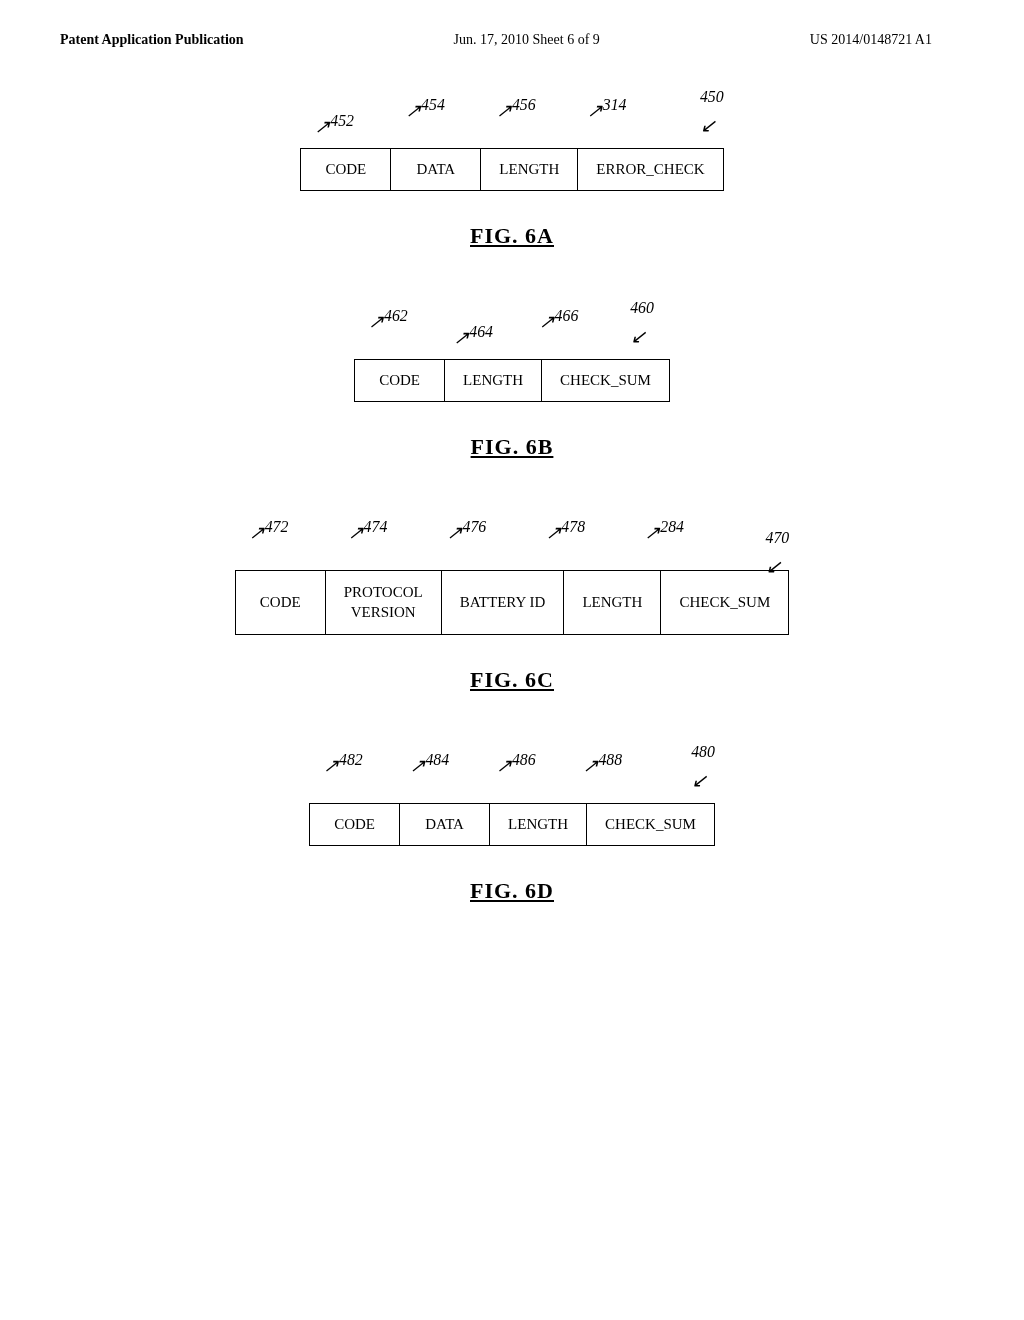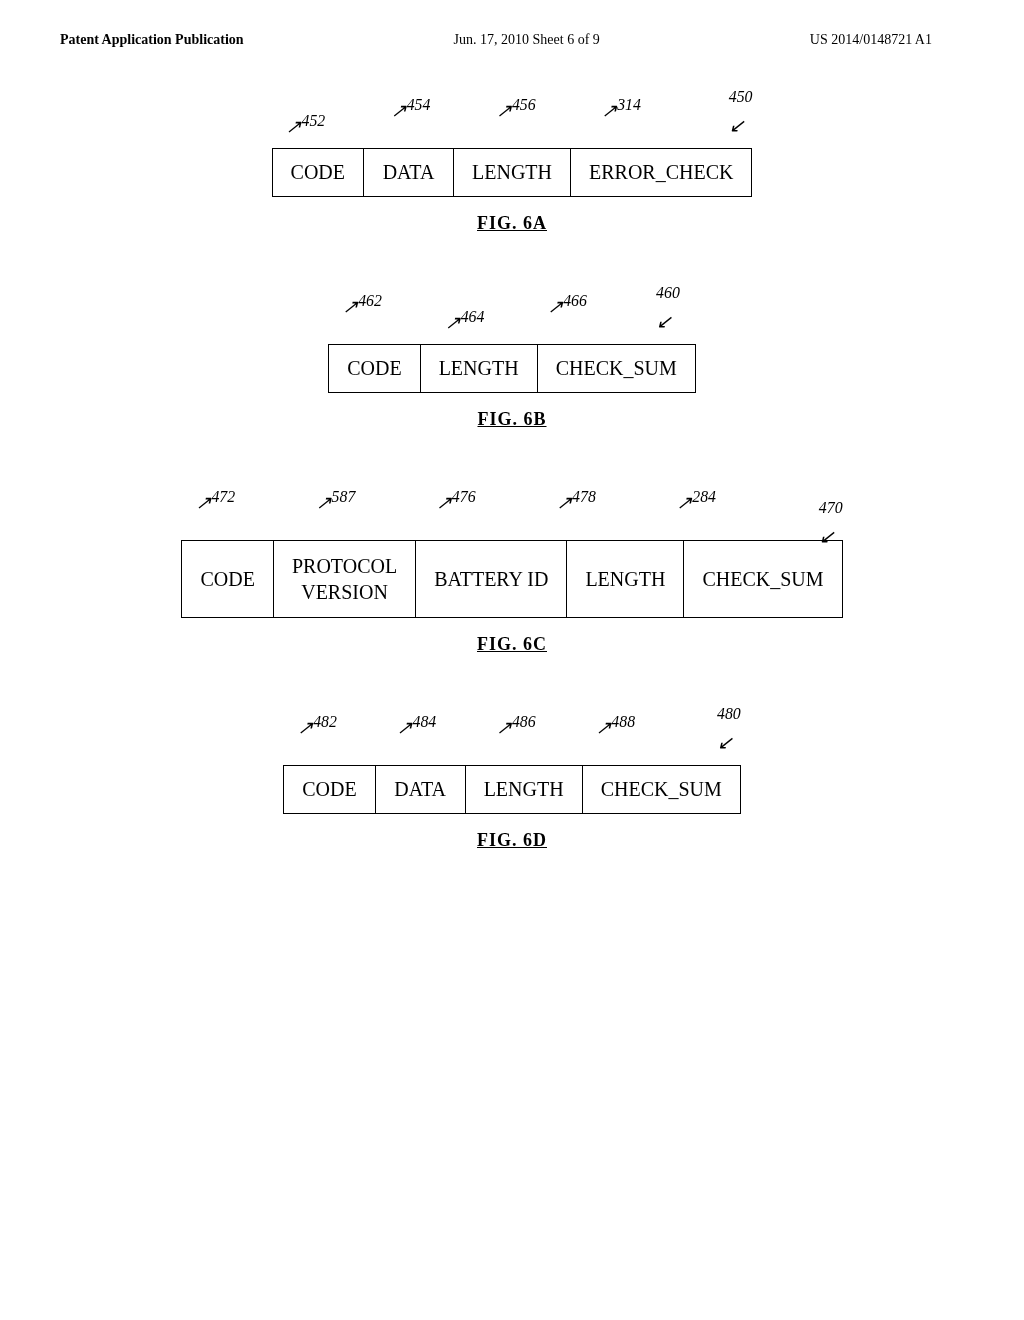--- a/index.html
+++ b/index.html
@@ -32,37 +32,37 @@
     
     .diagram-section {
       margin-bottom: 50px;
       display: flex;
       flex-direction: column;
       align-items: center;
     }
 
     
     .fig-label {
-      font-size: 18px;
+      font-size: 22px;
       font-weight: bold;
       text-decoration: underline;
-      margin-top: 16px;
+      margin-top: 32px;
       letter-spacing: 1px;
     }
 
     
     .field-table {
       border-collapse: collapse;
       border: 1.5px solid #000;
       margin-top: 28px;
     }
     .field-table td {
       border: 1.5px solid #000;
       padding: 12px 18px;
-      font-size: 20px;
+      font-size: 15px;
       font-weight: normal;
       text-align: center;
       min-width: 90px;
       white-space: nowrap;
     }
 
     .diagram-outer {
       position: relative;
       display: inline-block;
     }
@@ -158,21 +158,21 @@
   </div>
 
   <div class="diagram-section">
     <div class="diagram-outer">
       <div style="display:flex; align-items:flex-end; position:relative; margin-bottom:0;">
         <div style="display:flex; width:100%; position:relative; height:32px; padding-left: 10px;">
           <div style="flex:1; position:relative;">
             <span class="ref-label" style="position:absolute; left:4px; top:8px;">↗<sup>472</sup></span>
           </div>
           <div style="flex:1; position:relative;">
-            <span class="ref-label" style="position:absolute; left:4px; top:8px;">↗<sup>587</sup></span>
+            <span class="ref-label" style="position:absolute; left:4px; top:8px;">↗<sup>474</sup></span>
           </div>
           <div style="flex:1; position:relative;">
             <span class="ref-label" style="position:absolute; left:4px; top:8px;">↗<sup>476</sup></span>
           </div>
           <div style="flex:1; position:relative;">
             <span class="ref-label" style="position:absolute; left:4px; top:8px;">↗<sup>478</sup></span>
           </div>
           <div style="flex:1; position:relative;">
             <span class="ref-label" style="position:absolute; left:4px; top:8px;">↗<sup>284</sup></span>
           </div>

